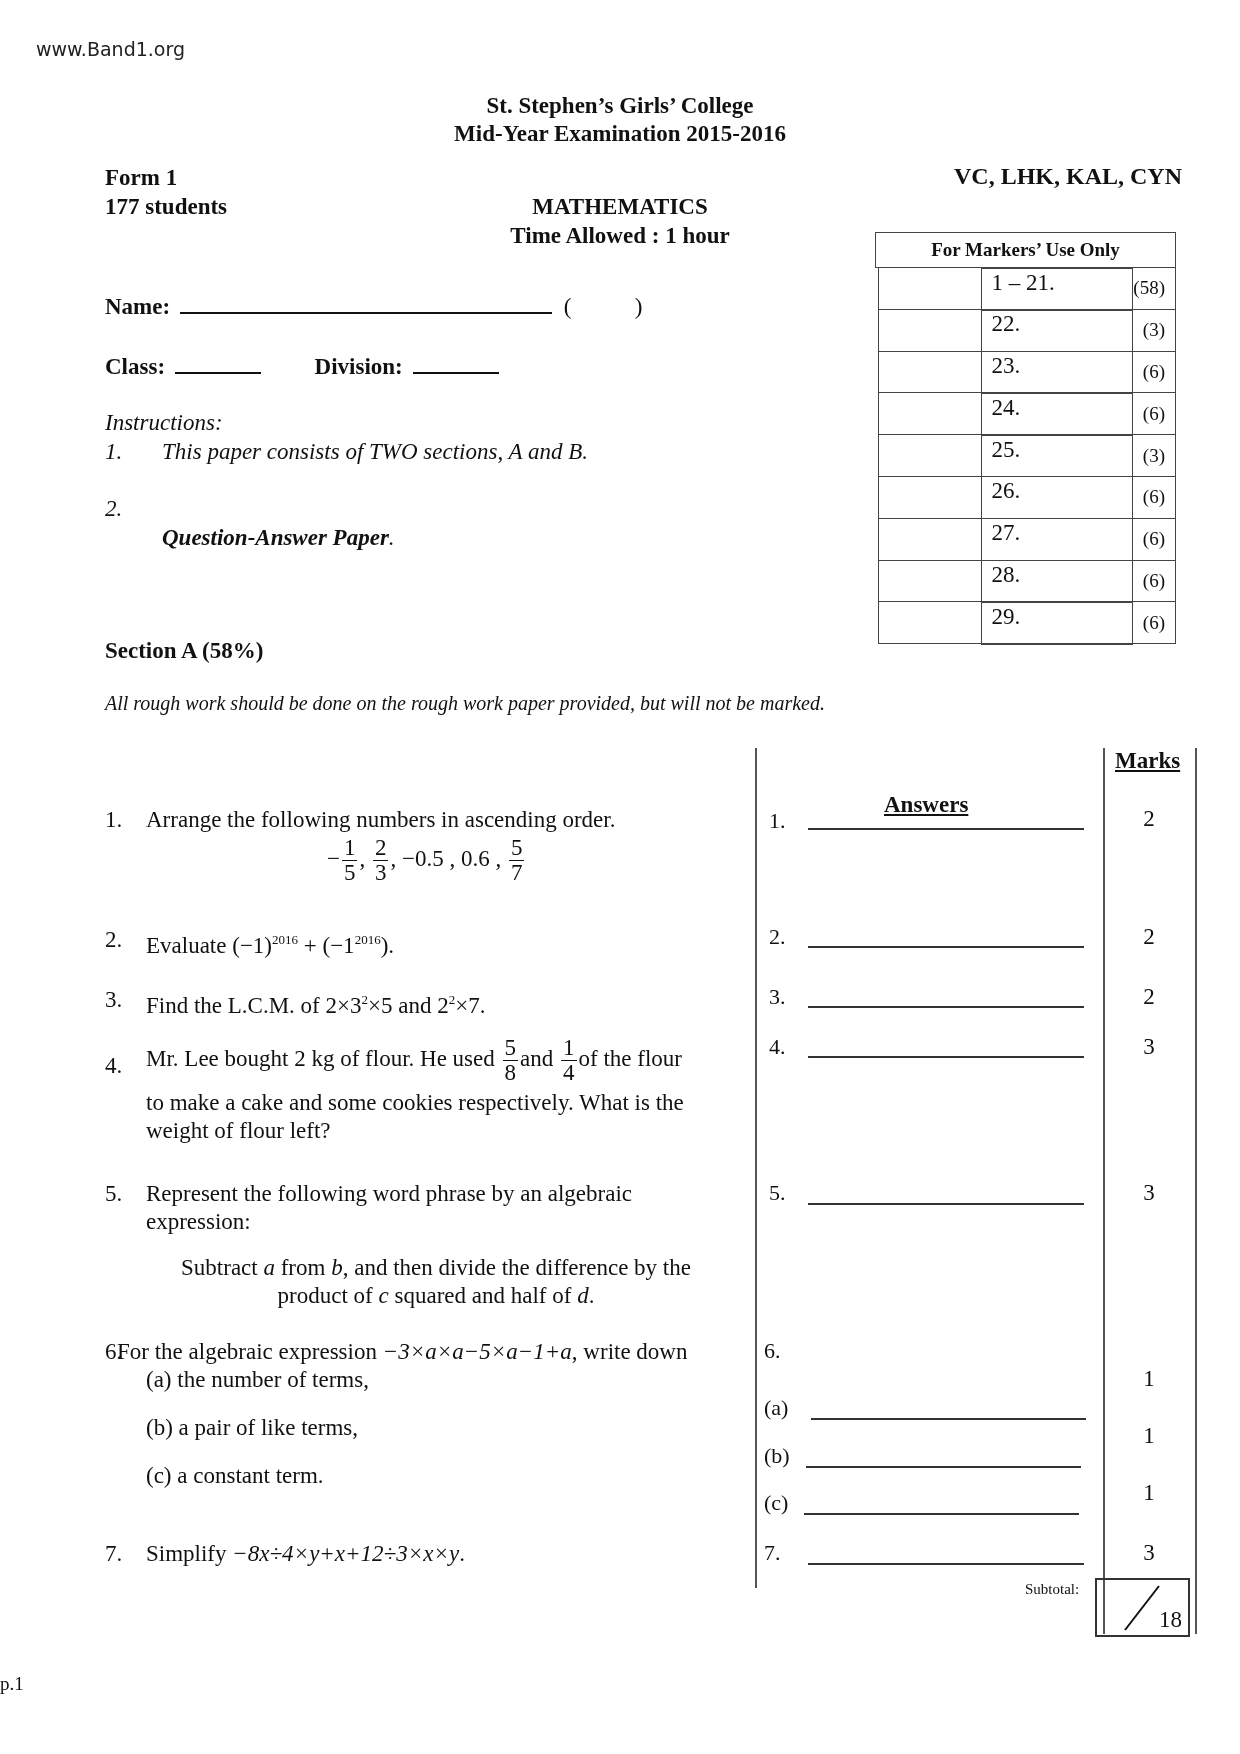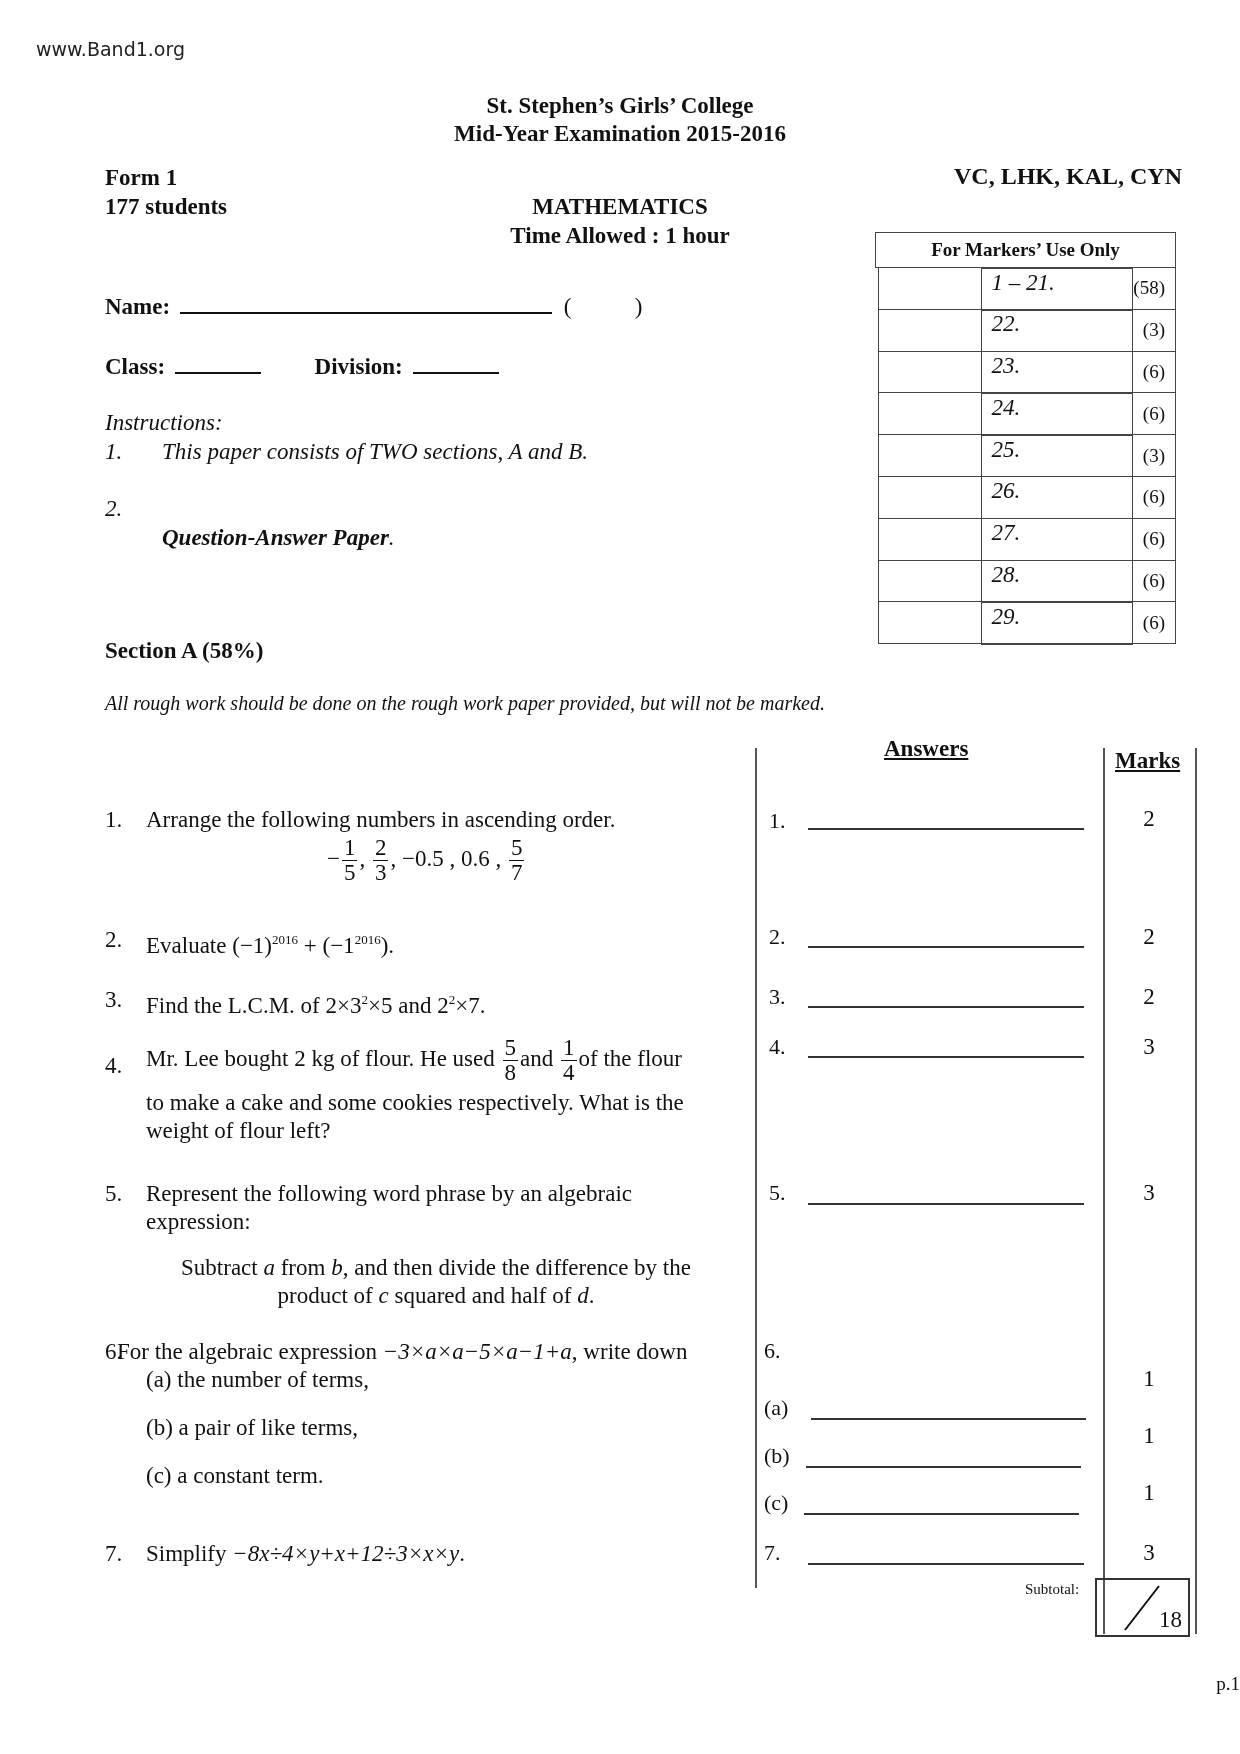--- a/index.html
+++ b/index.html
@@ -11,21 +11,21 @@
   .watermark { left: 36px; top: 38px; font-family: "DejaVu Sans", "Liberation Sans", sans-serif; font-size: 19px; color: #222; }
   .title-block { left: 0; width: 1240px; top: 92px; text-align: center; font-size: 23px; font-weight: bold; line-height: 28px; }
   .subject-block { left: 440px; width: 360px; top: 192px; text-align: center; font-size: 23px; font-weight: bold; line-height: 29px; }
   .form-block { left: 105px; top: 163px; font-size: 23px; font-weight: bold; line-height: 29px; }
   .teachers { right: 58px; top: 163px; font-size: 24px; font-weight: bold; }
 
   
   .markers { left: 875px; top: 232px; width: 301px; border-collapse: collapse; font-size: 19px; }
   .markers td, .markers th { border: 1.5px solid #444; height: 40.8px; padding: 0 10px; }
   .markers th { font-size: 19px; font-weight: bold; height: 34px; }
-  .markers td.q { width: 130px; text-align: left; font-style: italic; }
+  .markers td.q { width: 130px; text-align: left; }
   .markers td.m { text-align: right; }
 
   .field-line { display: inline-block; border-bottom: 2px solid #111; vertical-align: baseline; height: 20px; }
   .name-row { left: 105px; top: 292px; font-size: 23px; font-weight: bold; }
   .class-row { left: 105px; top: 352px; font-size: 23px; font-weight: bold; }
   .instr { left: 105px; top: 408px; font-size: 23px; font-style: italic; line-height: 29px; width: 620px; }
   .instr .num { display: inline-block; width: 57px; }
   .instr .row { display: flex; }
   .section-title { left: 105px; top: 638px; font-size: 23px; font-weight: bold; }
   .rough { left: 105px; top: 692px; font-size: 20px; font-style: italic; }
@@ -40,21 +40,21 @@
   .ans-line { position: absolute; height: 0; border-top: 2px solid #333; }
   .mark { position: absolute; width: 80px; text-align: center; font-size: 23px; }
 
   .frac { display: inline-block; vertical-align: middle; text-align: center; line-height: 24px; margin: 0 2px; }
   .frac .num { display: block; border-bottom: 1.5px solid #111; padding: 0 2px; }
   .frac .den { display: block; padding: 0 2px; }
   sup { font-size: 13px; }
   .subtotal-label { left: 1025px; top: 1581px; font-size: 15px; }
   .subtotal-box { left: 1095px; top: 1578px; width: 91px; height: 55px; border: 2px solid #333; border-top: 2px solid #333; }
   .subtotal-val { position: absolute; right: 6px; bottom: 2px; font-size: 23px; }
-  .page-no { left: 0; width: 1240px; top: 1673px; text-align: right; font-size: 19px; }
+  .page-no { left: 0; width: 1240px; top: 1673px; text-align: left; font-size: 19px; }
 </style>
 </head>
 <body>
 
 <div class="abs watermark">www.Band1.org</div>
 
 <div class="abs title-block">
   <div>St. Stephen’s Girls’ College</div>
   <div>Mid-Year Examination 2015-2016</div>
 </div>
@@ -147,21 +147,21 @@
   </div>
 </div>
 
 <div class="abs section-title">Section A (58%)</div>
 <div class="abs rough">All rough work should be done on the rough work paper provided, but will not be marked.</div>
 
 <div class="vline" style="left:755px; top:748px; height:840px;"></div>
 <div class="vline" style="left:1103px; top:748px; height:886px;"></div>
 <div class="vline" style="left:1195px; top:748px; height:886px;"></div>
 
-<div class="abs col-hdr" style="left:884px; top:736px;">Answers</div>
+<div class="abs col-hdr" style="left:884px; top:792px;">Answers</div>
 <div class="abs col-hdr" style="left:1115px; top:748px;">Marks</div>
 
 <div class="q" style="top:806px;">
   <span class="n">1.</span>
   <div class="t">Arrange the following numbers in ascending order.</div>
   <div class="t math" style="margin-left:222px; margin-top:2px;">
     <span>−</span><span class="frac"><span class="num">1</span><span class="den">5</span></span>,
     <span class="frac"><span class="num">2</span><span class="den">3</span></span><span>, −0.5 , 0.6 , </span><span class="frac"><span class="num">5</span><span class="den">7</span></span>
   </div>
 </div>

